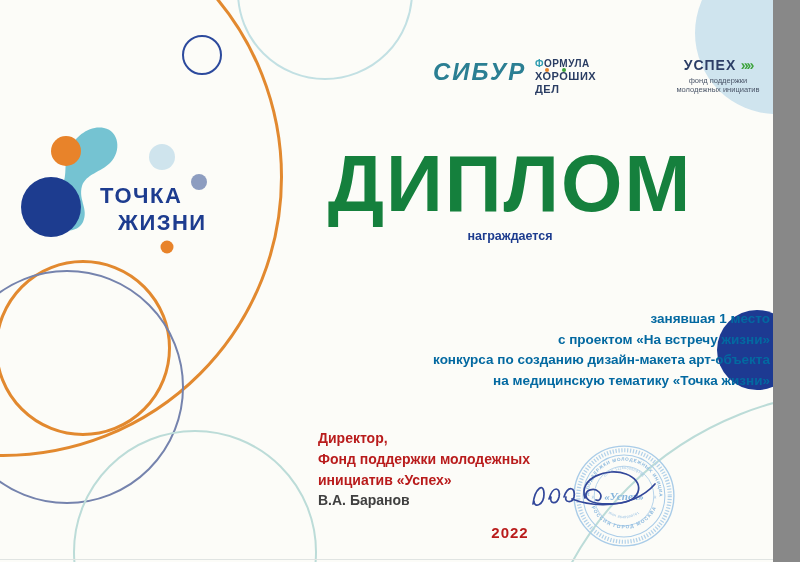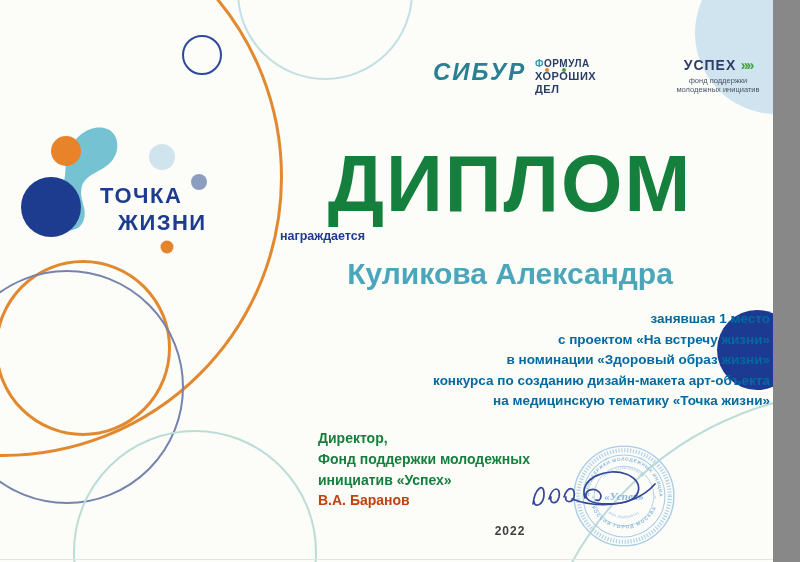--- a/index.html
+++ b/index.html
@@ -37,30 +37,30 @@
   .uspeh .name{font-size:14px; font-weight:bold; letter-spacing:1px;}
   .uspeh .chev{color:#3da33c; font-size:14px; font-weight:bold; letter-spacing:-2px;}
   .uspeh .sub{font-size:7.5px; color:#4a5568; line-height:9px; margin-top:2px;}
 
   
   .brand{left:18px; top:118px; width:222px; height:144px;}
 
   
   .title{left:280px; top:138px; width:460px; text-align:center;
     font-size:79px; font-weight:bold; color:#15803d; letter-spacing:2px; white-space:nowrap;}
-  .subtitle{left:280px; top:229px; width:460px; 
+  .subtitle{left:280px; top:229px; width:460px; text-align:center;
     font-size:12.5px; font-weight:bold; color:#1d3c8f;}
   .recipient{left:250px; top:257px; width:520px; text-align:center;
     font-size:30px; font-weight:bold; color:#4aa6ba; white-space:nowrap;}
   .award{left:250px; top:309px; width:520px; text-align:right;
     font-size:13.5px; font-weight:bold; color:#0369a1; line-height:20.5px; white-space:nowrap;}
-  .signatory{left:318px; top:428px; font-size:14px; font-weight:bold; color:#15803d; line-height:21px;}
-  .sig-name{left:318px; top:492px; font-size:14px; font-weight:bold; color:#c2410c;}
+  .signatory{left:318px; top:428px; font-size:14px; font-weight:bold; color:#b91c1c; line-height:21px;}
+  .sig-name{left:318px; top:492px; font-size:14px; font-weight:bold; color:#404040;}
   .year{left:450px; top:524px; width:120px; text-align:center;
-    font-size:12px; font-weight:bold; color:#404040; letter-spacing:1px;}
+    font-size:15px; font-weight:bold; color:#b91c1c; letter-spacing:1px;}
 
   
   .stamp{left:572px; top:444px; width:104px; height:104px;}
   .signature{left:528px; top:452px; width:170px; height:75px;}
 </style>
 </head>
 <body>
 
 <div class="page">
 
@@ -104,26 +104,24 @@
     <circle cx="33" cy="89" r="30" fill="#1d3c8f"></circle>
     <circle cx="144" cy="39" r="13" fill="#cfe4ed"></circle>
     <circle cx="181" cy="64" r="8" fill="#8d9dc0"></circle>
     <circle cx="149" cy="129" r="6.5" fill="#e8832a"></circle>
     <text x="82" y="85" font-size="22" font-weight="bold" letter-spacing="1.5" fill="#1d3c8f" font-family="Liberation Sans, sans-serif">ТОЧКА</text>
     <text x="100" y="112" font-size="22" font-weight="bold" letter-spacing="1.5" fill="#1d3c8f" font-family="Liberation Sans, sans-serif">ЖИЗНИ</text>
   </svg>
 
   <div class="abs title">ДИПЛОМ</div>
   <div class="abs subtitle">награждается</div>
-  <div class="abs recipient">Куликова Александра</div>
 
   <div class="abs award">
     <div>занявшая 1 место</div>
     <div>с проектом «На встречу жизни»</div>
-    <div>в номинации «Здоровый образ жизни»</div>
     <div>конкурса по созданию дизайн-макета арт-объекта</div>
     <div>на медицинскую тематику «Точка жизни»</div>
   </div>
 
   <div class="abs signatory">
     <div>Директор,</div>
     <div>Фонд поддержки молодежных</div>
     <div>инициатив «Успех»</div>
   </div>
   <div class="abs sig-name">В.А. Баранов</div>

